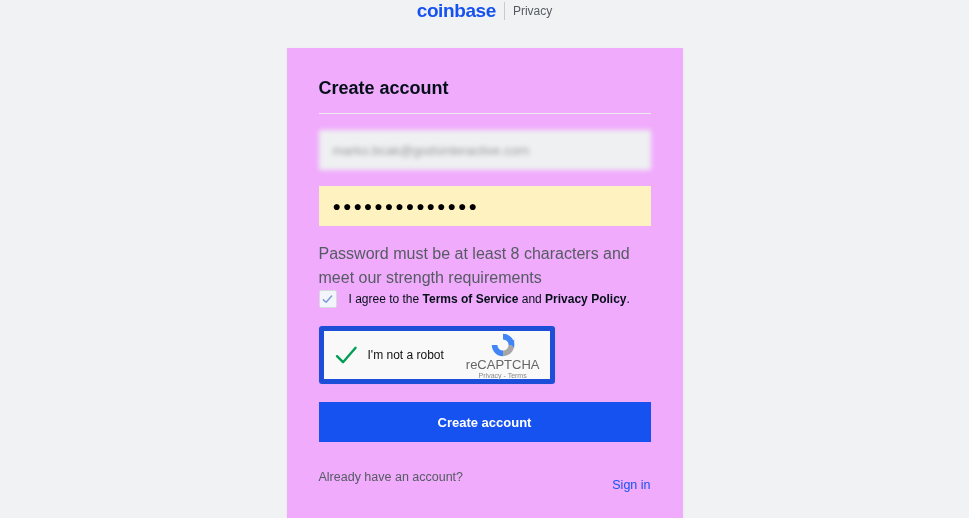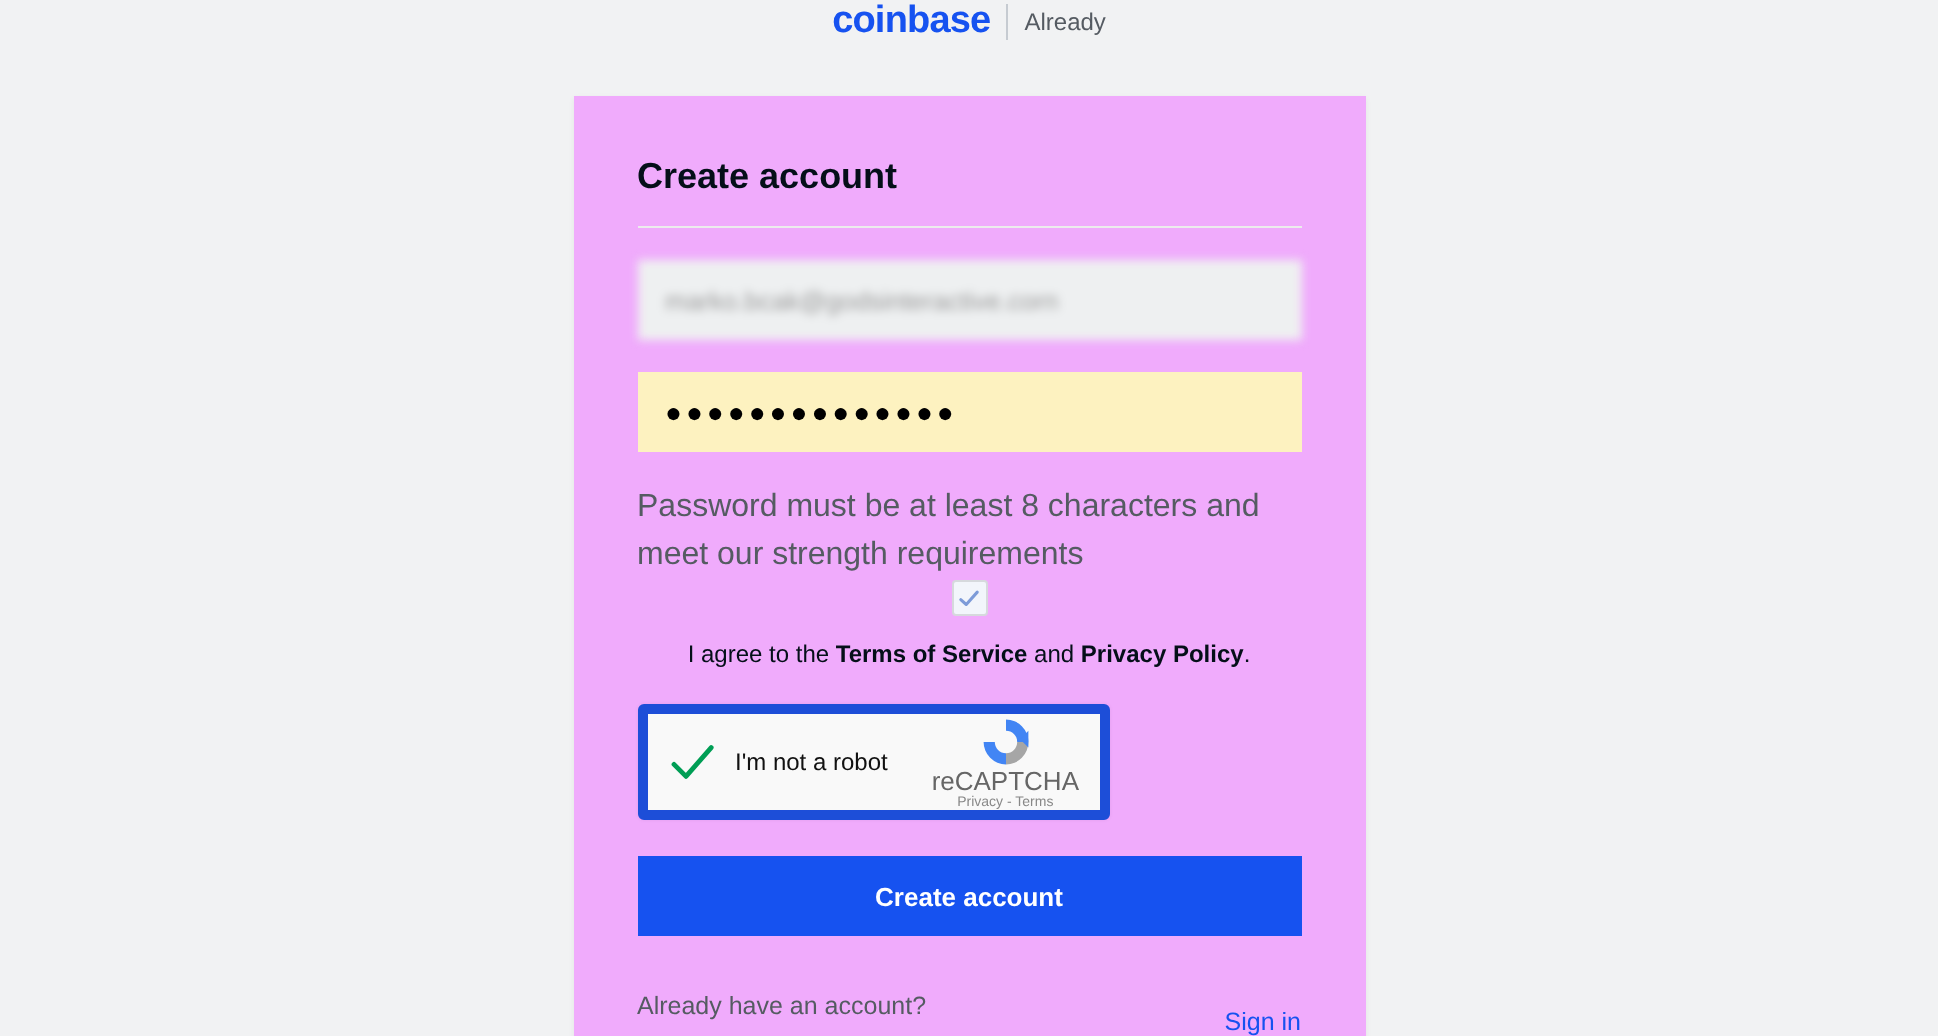--- a/index.html
+++ b/index.html
@@ -75,21 +75,20 @@
       line-height:1.5;
       margin-bottom:0;
     }
     .check-row {
       display:flex;
       align-items:center;
       gap:12px;
       font-size:12px;
       color:#050f19;
       margin-bottom:18px;
-      flex-direction:column;
     }
     .cb {
       width:18px; height:18px;
       border:1px solid #d6d9dd;
       background:#f2f5fb;
       border-radius:2px;
       display:flex;
       align-items:center;
       justify-content:center;
       cursor:pointer;
@@ -148,21 +147,21 @@
     .footer-row .q { color:#555b62; }
     .footer-row .link { color:#1652f0; text-decoration:none; cursor:pointer;margin-top:16px; }
   </style>
 </head>
 <body>
 
 <div class="header">
   <div class="brand-wrap">
     <span class="brand-main">coinbase</span>
     <span class="sep"></span>
-    <span class="brand-sub">Already</span>
+    <span class="brand-sub">Privacy</span>
   </div>
 </div>
 
 <div class="card">
   <div class="title">Create account</div>
 
   <input class="input email" type="text" value="marko.bcak@godsinteractive.corn" style="">
 
   <input class="input pwd" type="text" readonly="" value="●●●●●●●●●●●●●●" style="">
 

